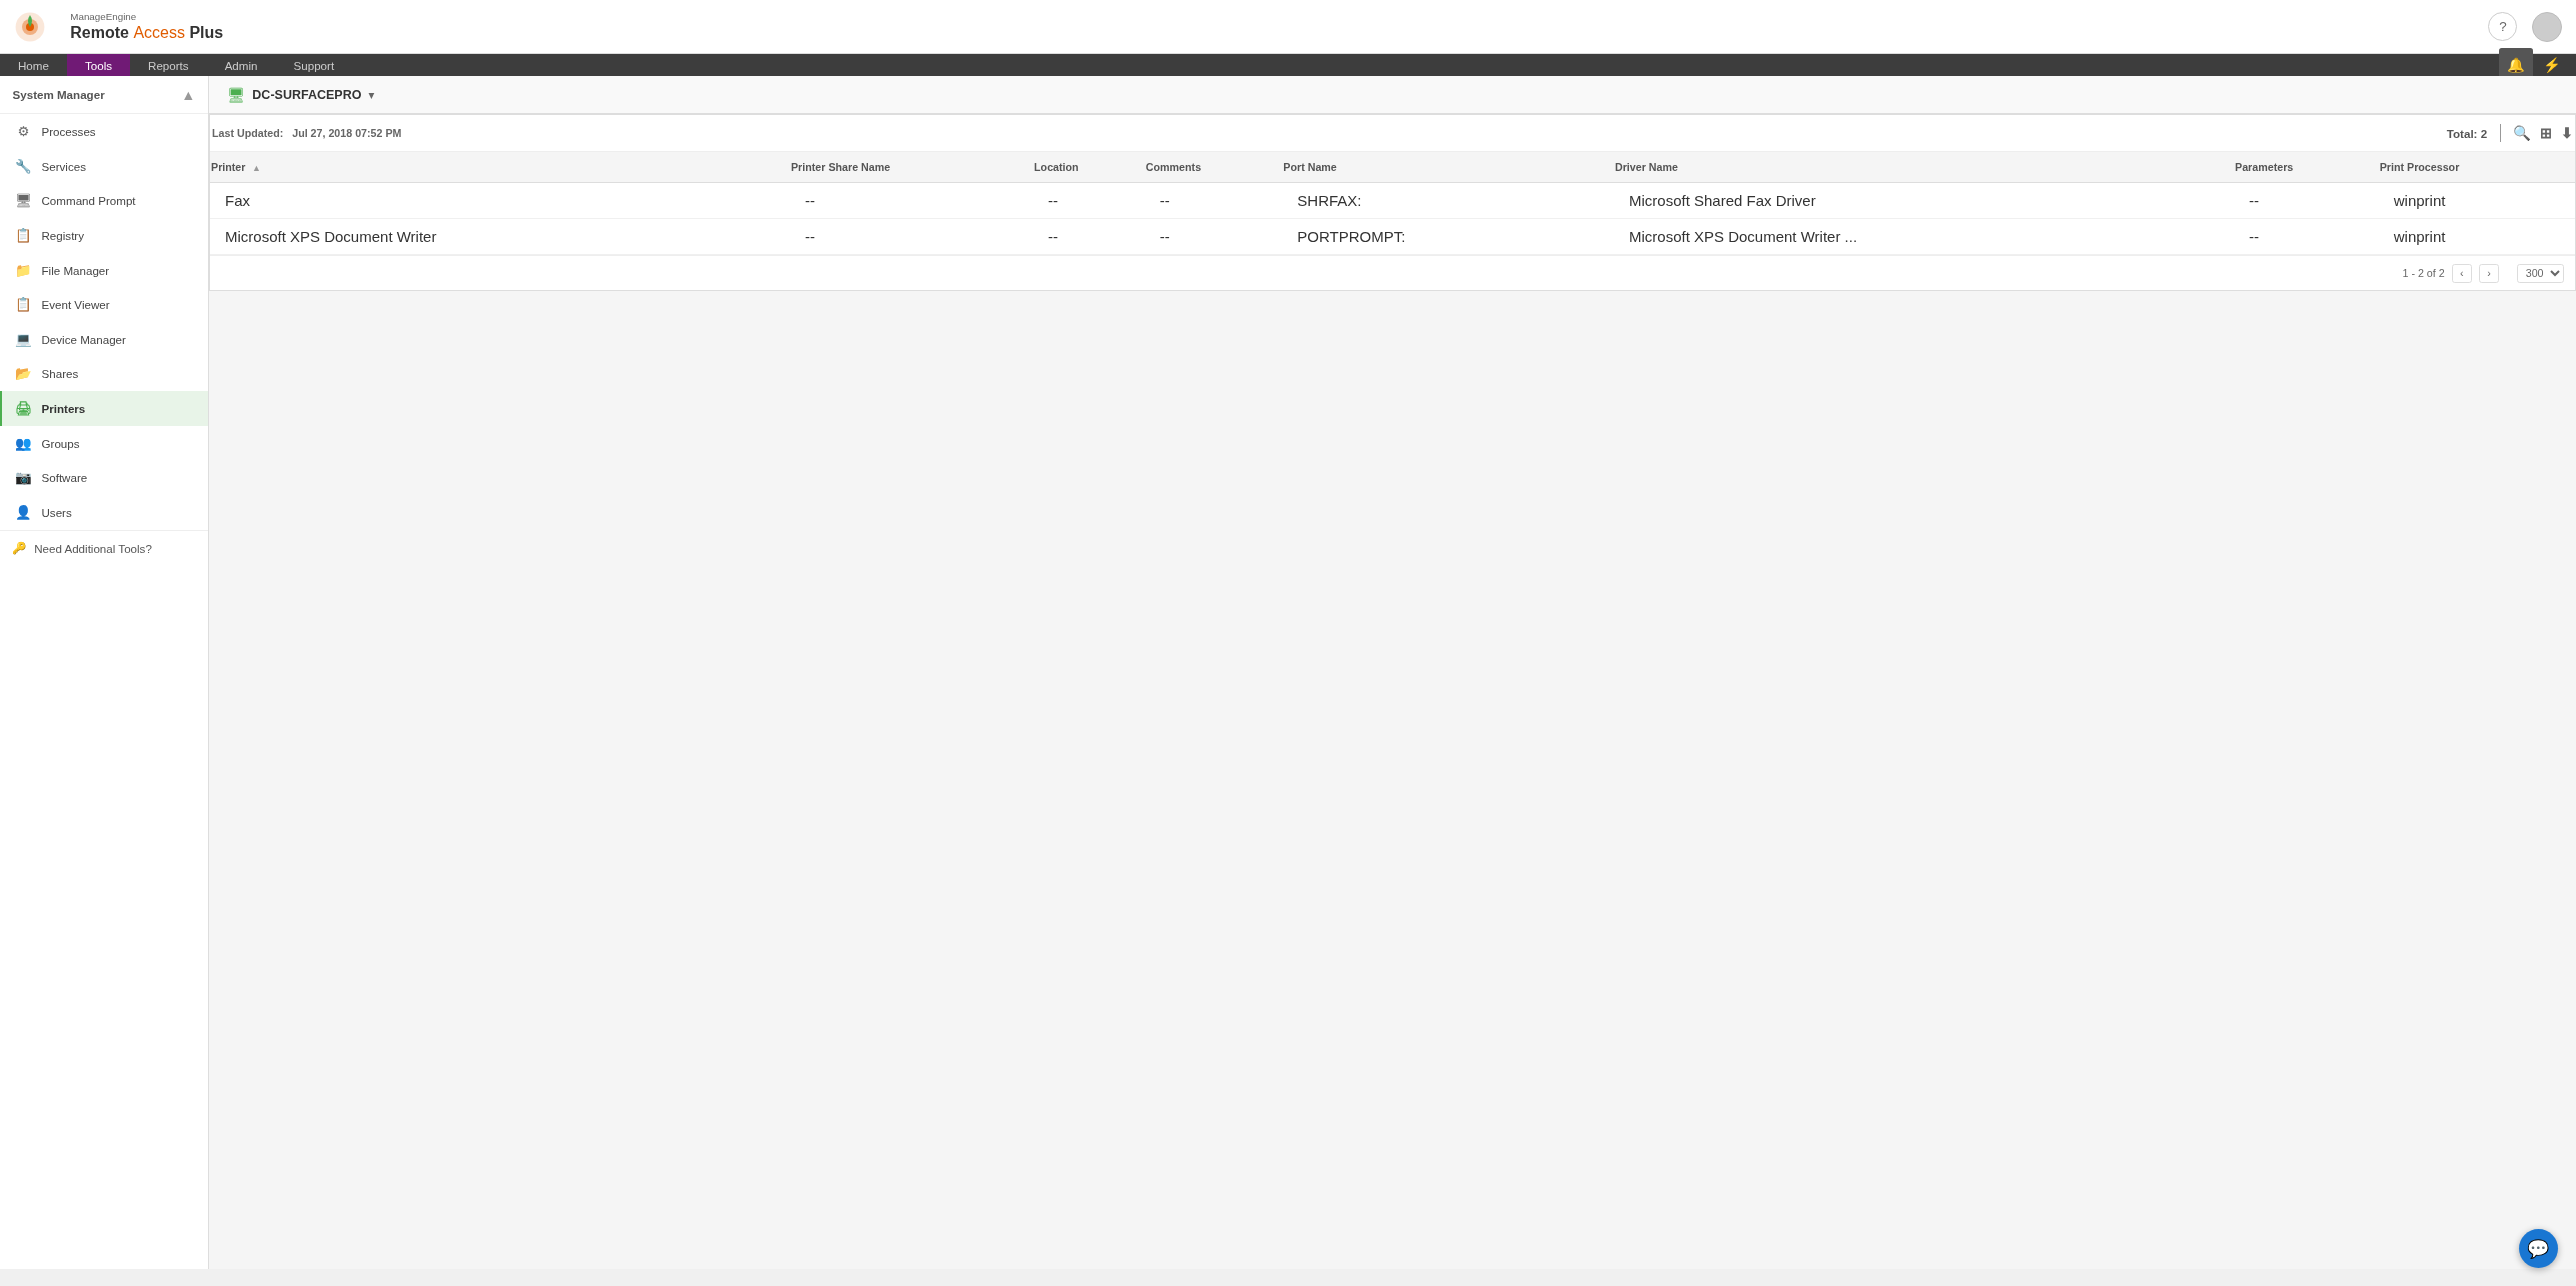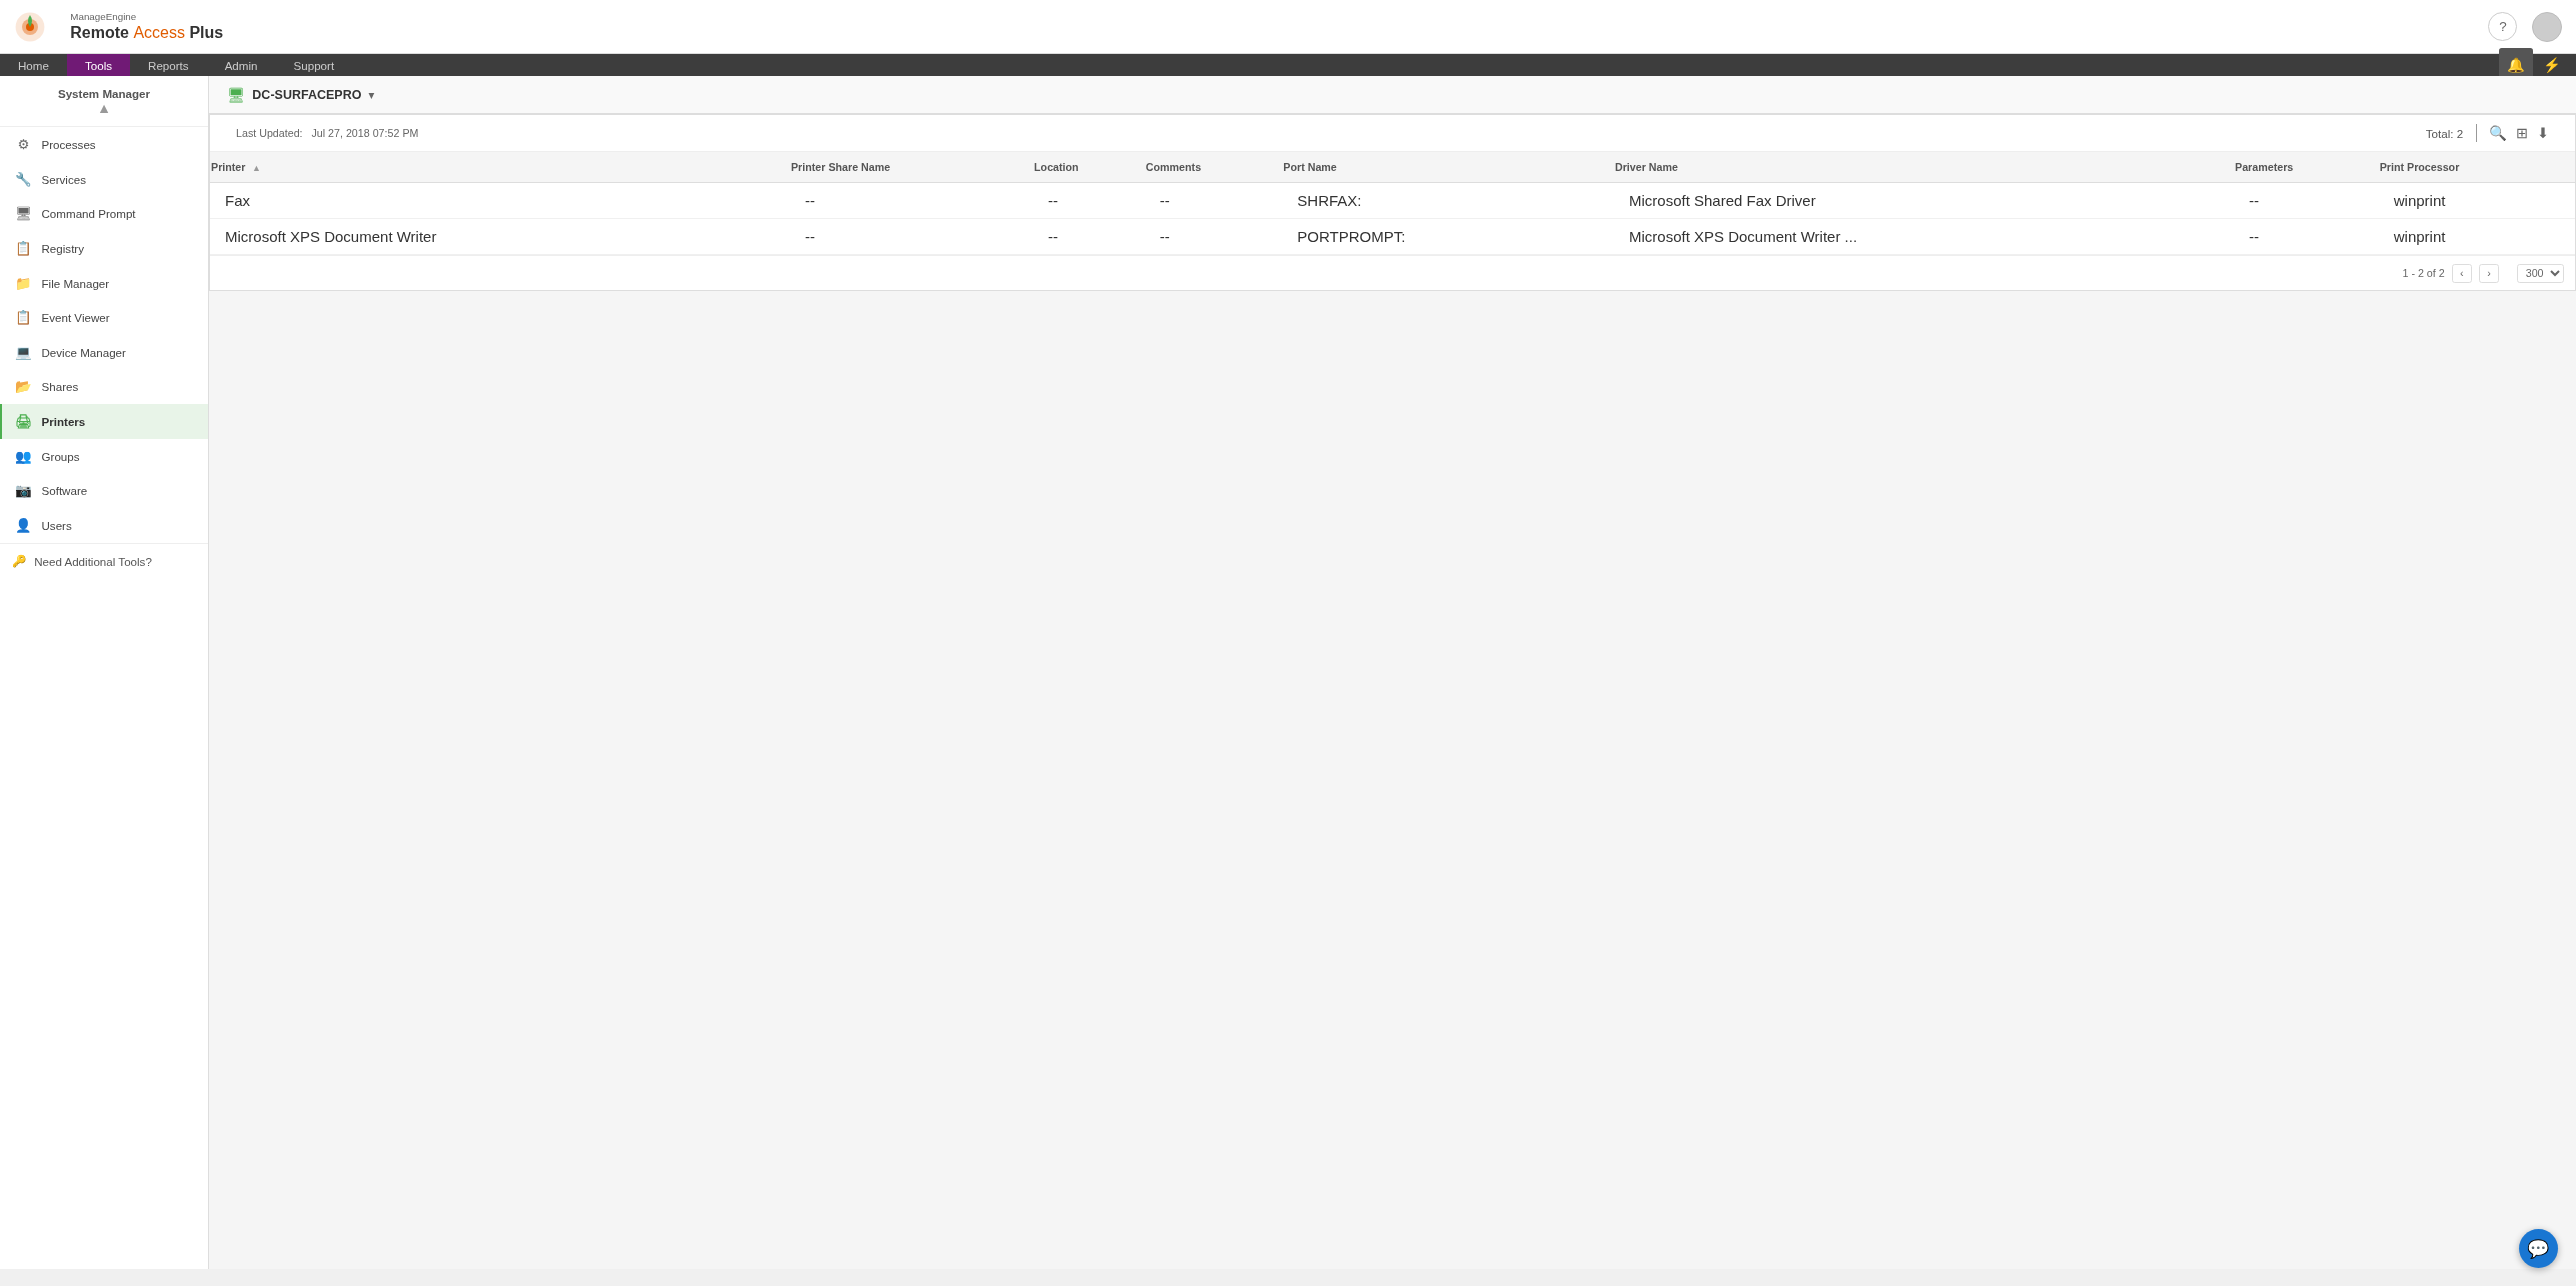--- a/index.html
+++ b/index.html
@@ -117,21 +117,20 @@
     }
     .sidebar-header {
       display: flex;
       align-items: center;
       justify-content: space-between;
       padding: 10.7px 12.5px;
       font-size: 11.6px;
       font-weight: bold;
       color: #555;
       border-bottom: 0.9px solid #eee;
-      flex-direction: column;
     }
     .sidebar-collapse {
       cursor: pointer;
       color: #999;
       font-size: 14.3px;
     }
     .sidebar-item {
       display: flex;
       align-items: center;
       gap: 9px;
@@ -220,22 +219,23 @@
     
     .table-section {
       background: #fff;
       margin: 0;
       border: 0.9px solid #ddd;
     }
     .table-toolbar {
       display: flex;
       align-items: center;
       justify-content: space-between;
-      padding: 9px 26px;
+      padding: 9px 2px;
       border-bottom: 0.9px solid #eee;
+      font-weight: bold;
     }
     .last-updated {
       font-size: 10.7px;
       color: #666;
     }
     .table-actions {
       display: flex;
       align-items: center;
       gap: 9px;
     }

